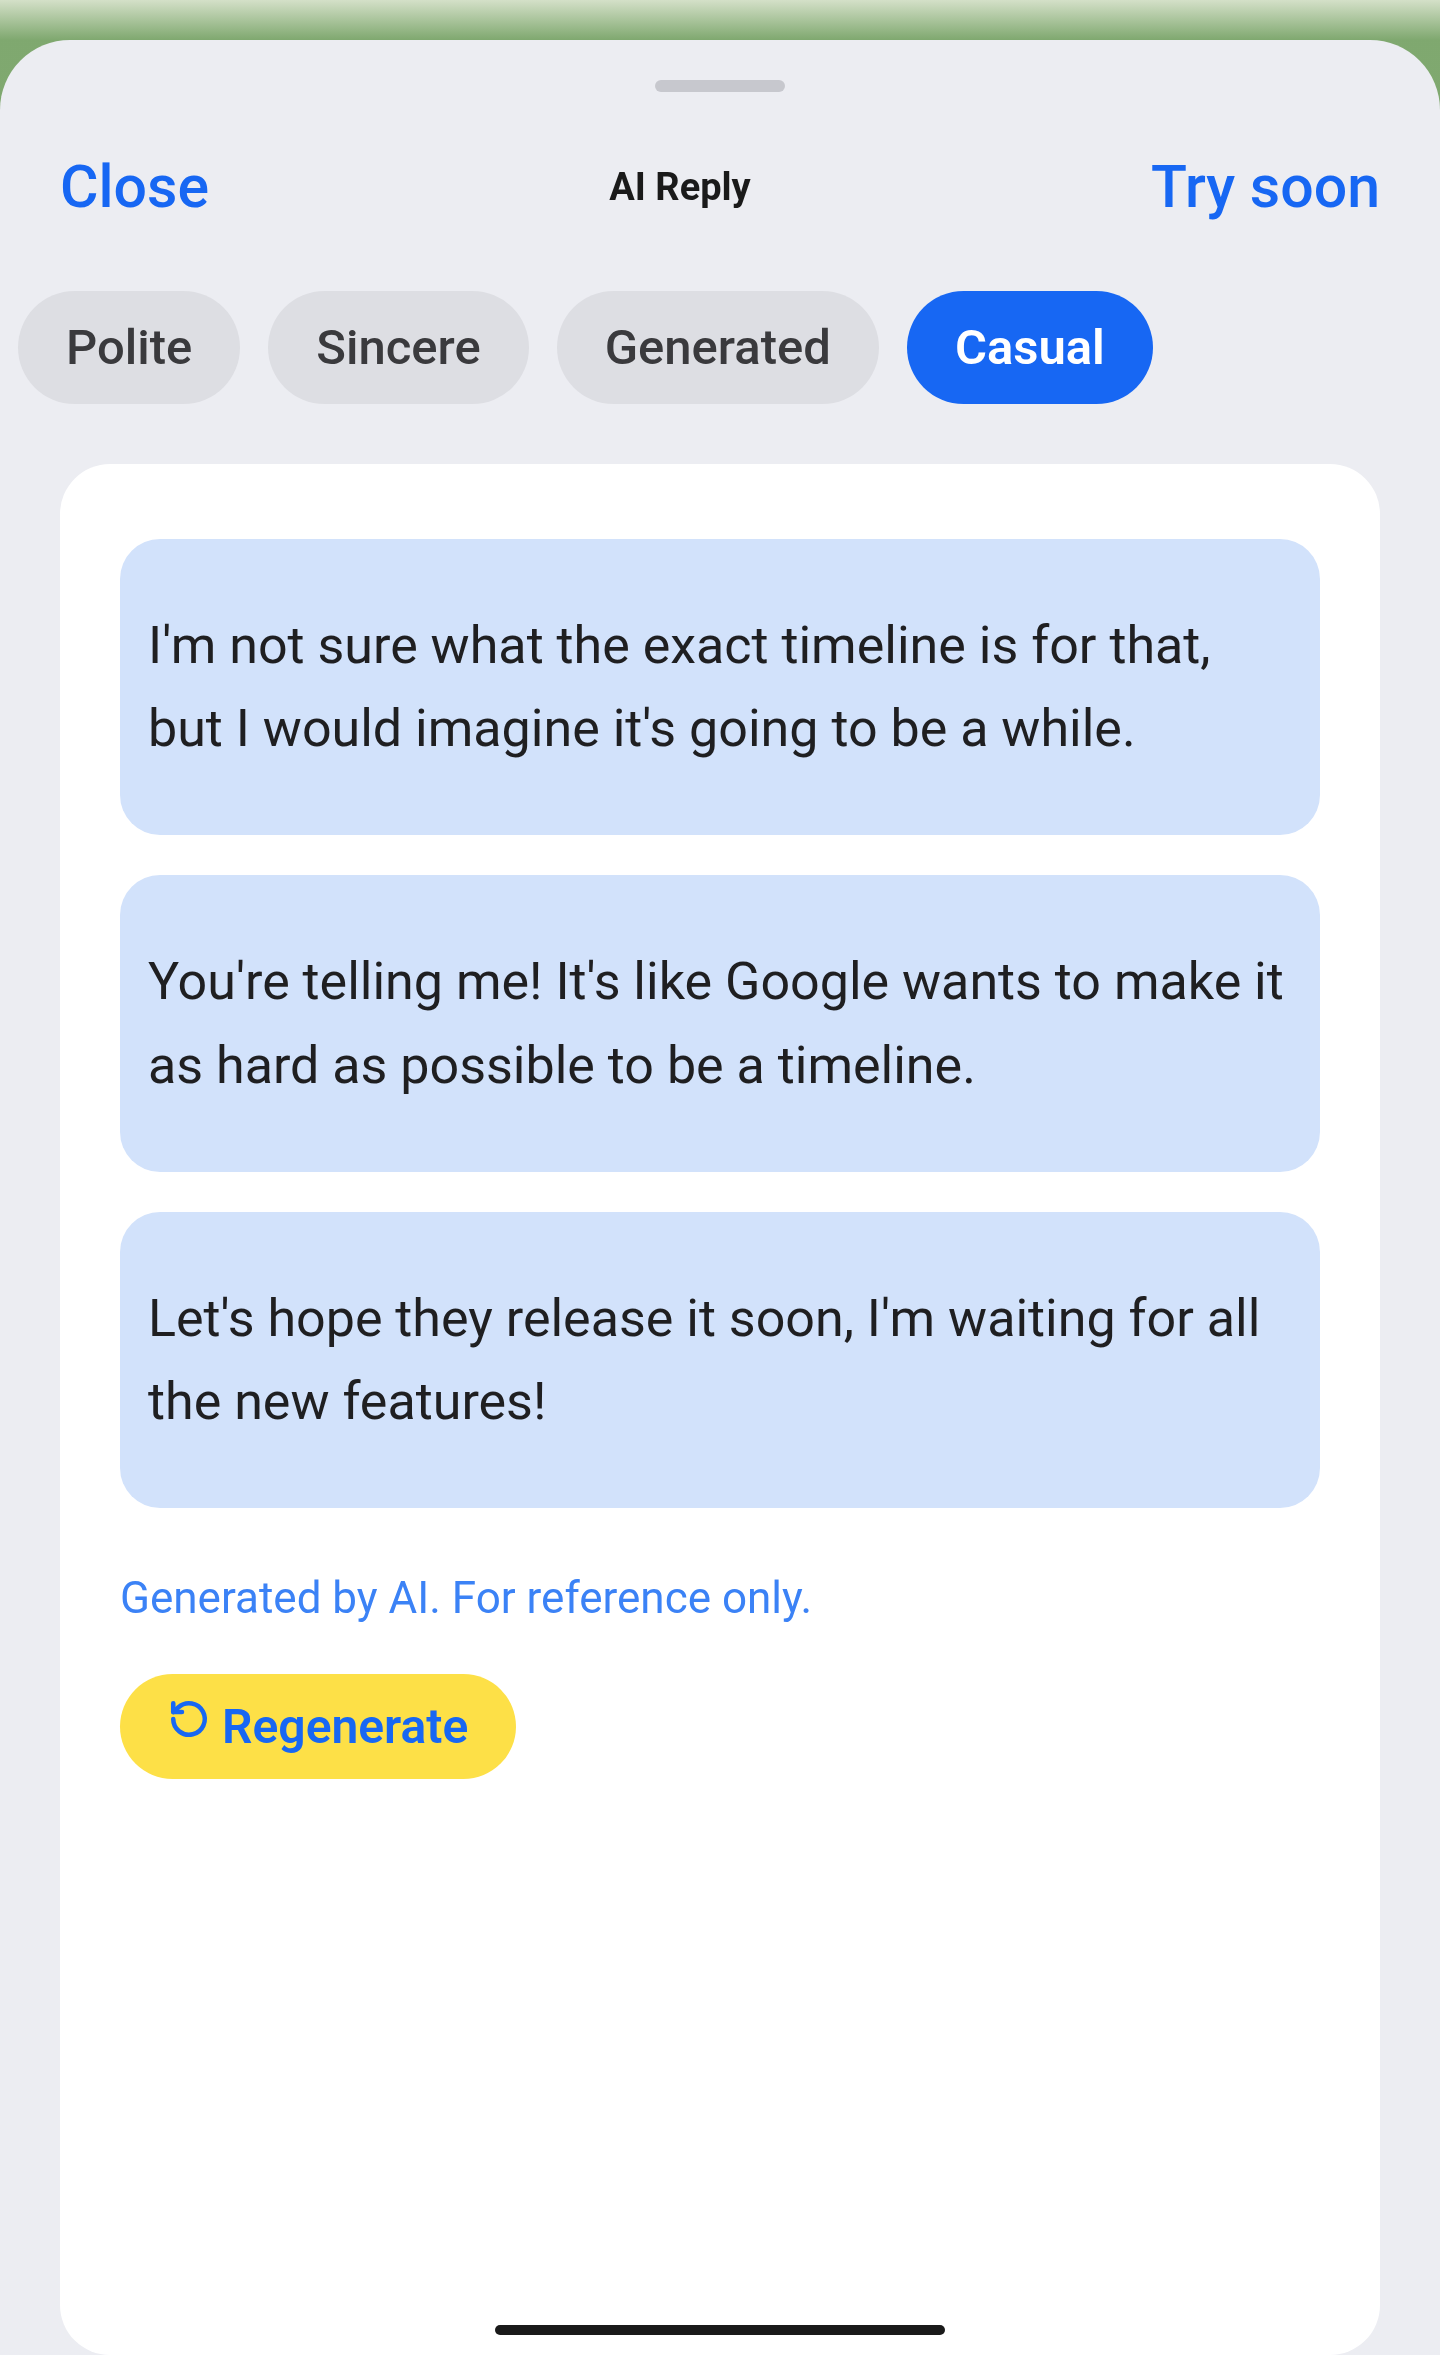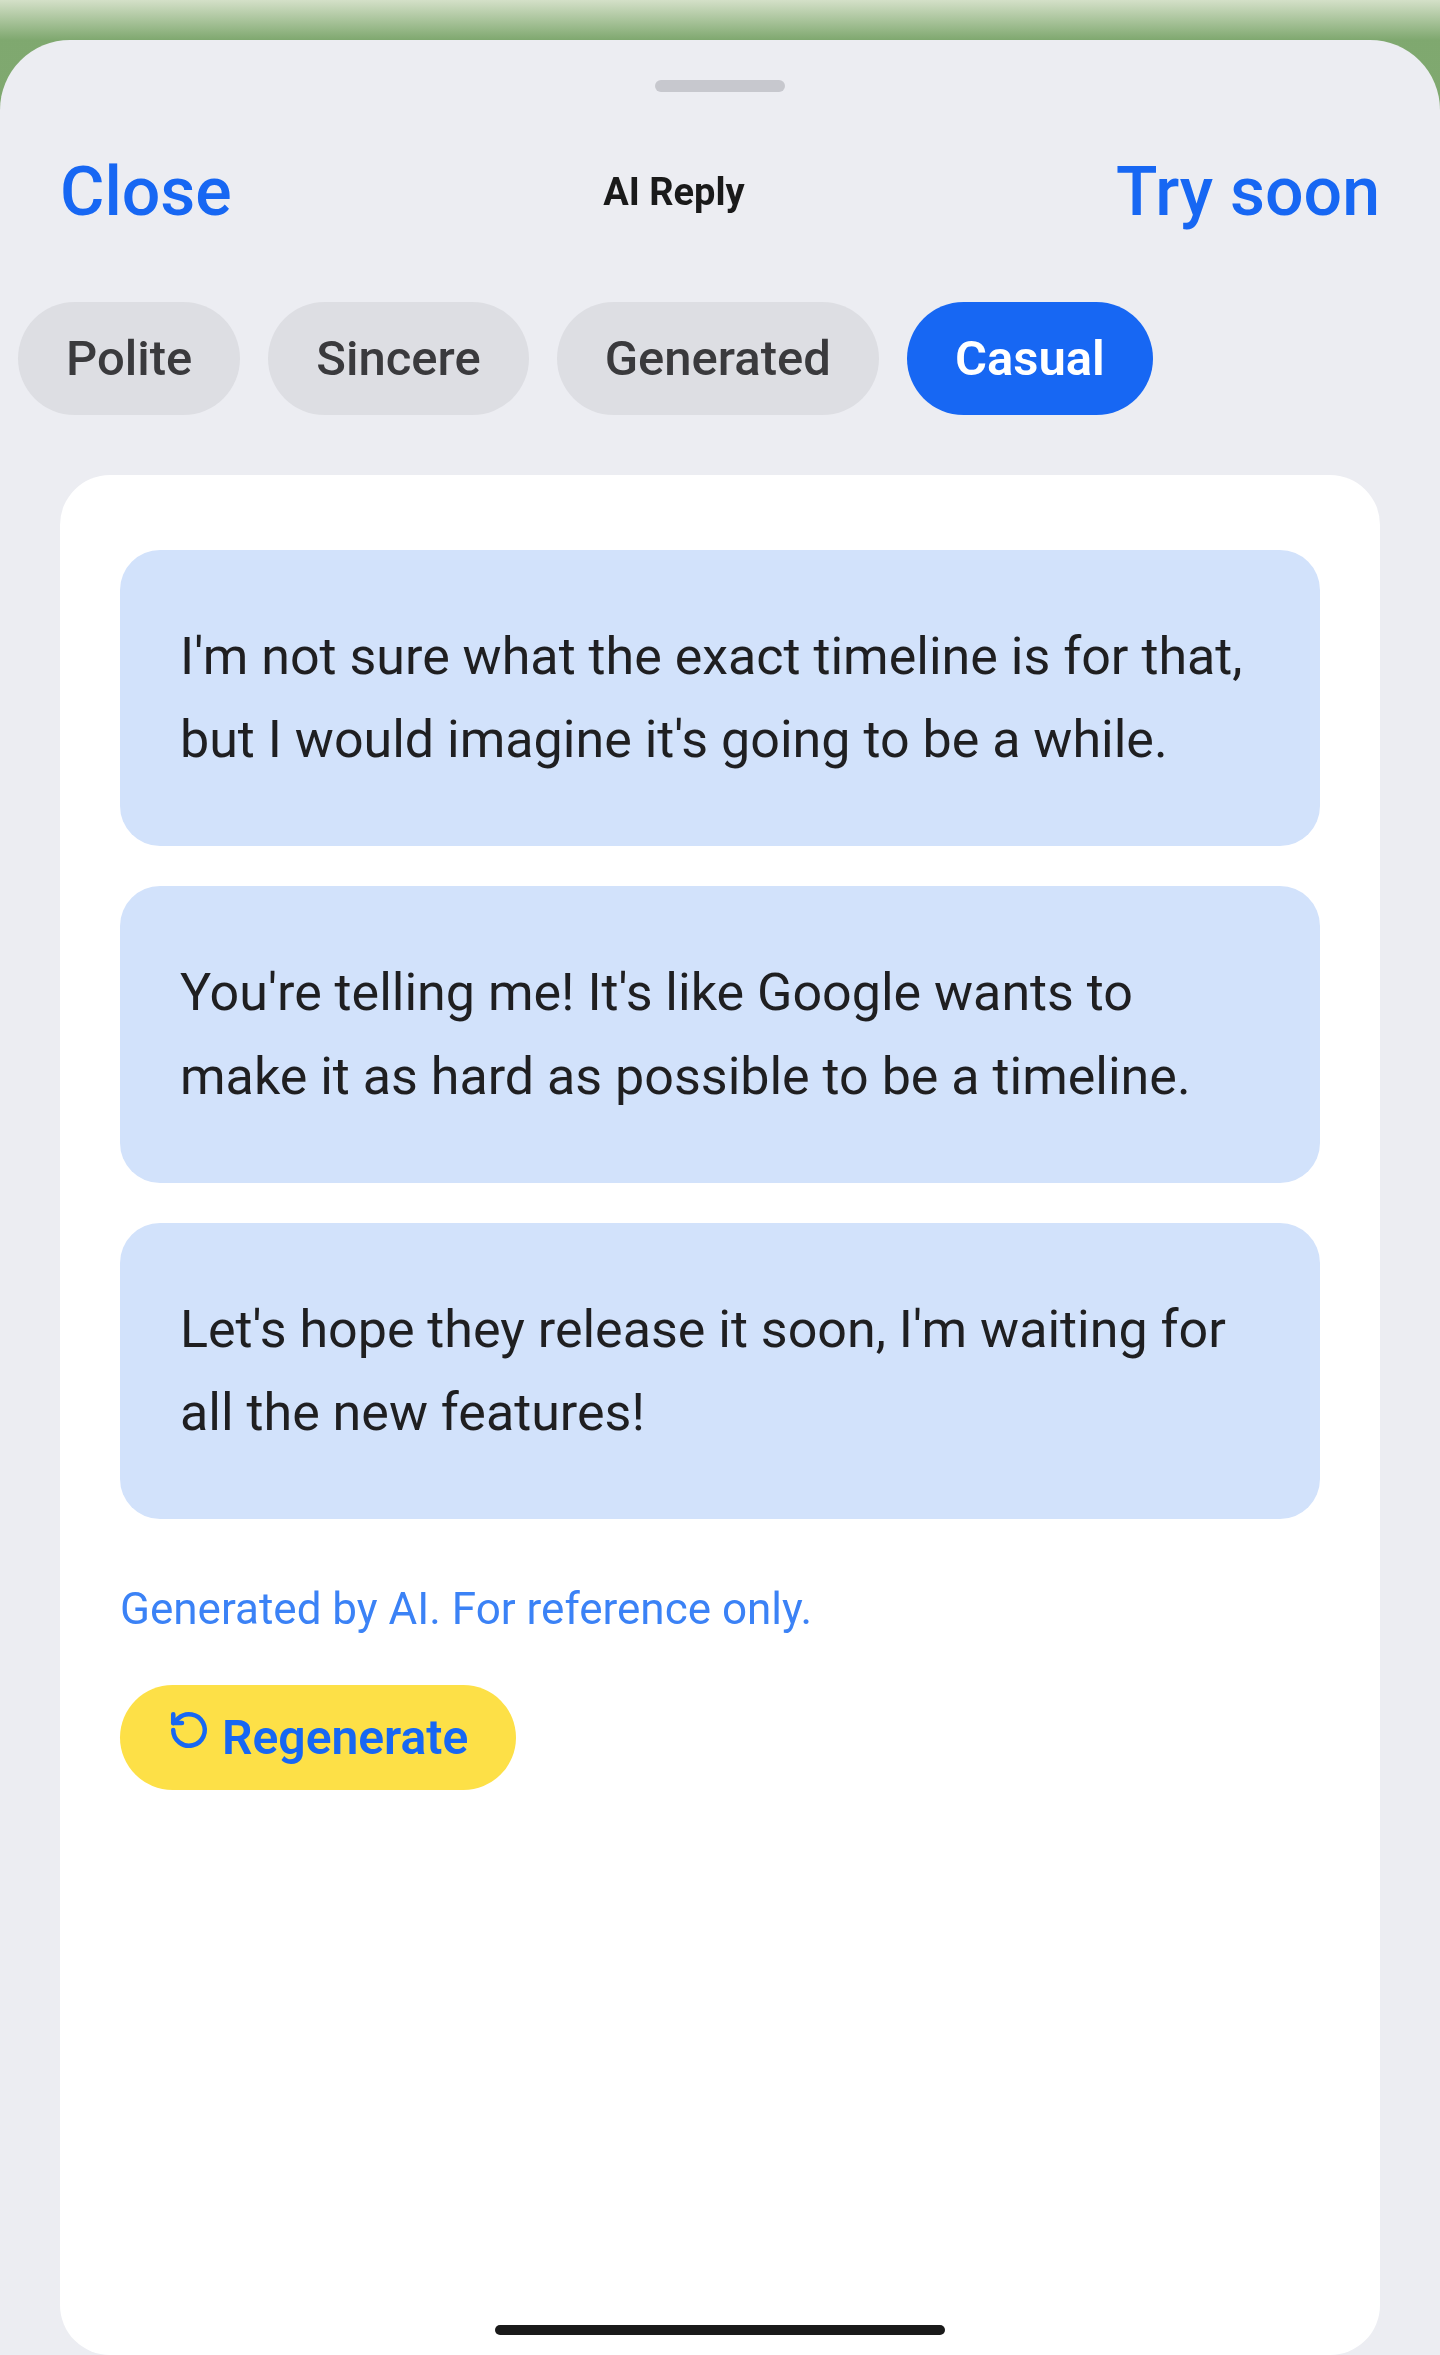--- a/index.html
+++ b/index.html
@@ -38,21 +38,21 @@
       border-radius: 6px;
       margin: 40px auto 0;
     }
     .header {
       display: flex;
       align-items: center;
       justify-content: space-between;
       padding: 60px 60px 40px;
     }
     .header-btn {
-      font-size: 68px;
+      font-size: 59px;
       font-weight: 500;
       color: #1767f3;
       cursor: pointer;
     }
     .header-title {
       font-size: 38px;
       font-weight: 700;
       color: #1a1a1a;
     }
     .chips {
@@ -82,21 +82,21 @@
       margin: 0 60px;
       border-radius: 50px;
       padding: 75px 60px 60px;
       flex: 1;
       display: flex;
       flex-direction: column;
     }
     .suggestion {
       background: #d2e2fb;
       border-radius: 40px;
-      padding: 65px 60px;
+      padding: 65px 28px;
       margin-bottom: 40px;
       font-size: 52px;
       line-height: 1.6;
       color: #1f1f21;
       cursor: pointer;
     }
     .disclaimer {
       font-size: 44px;
       color: #3b82f6;
       margin-top: 24px;

